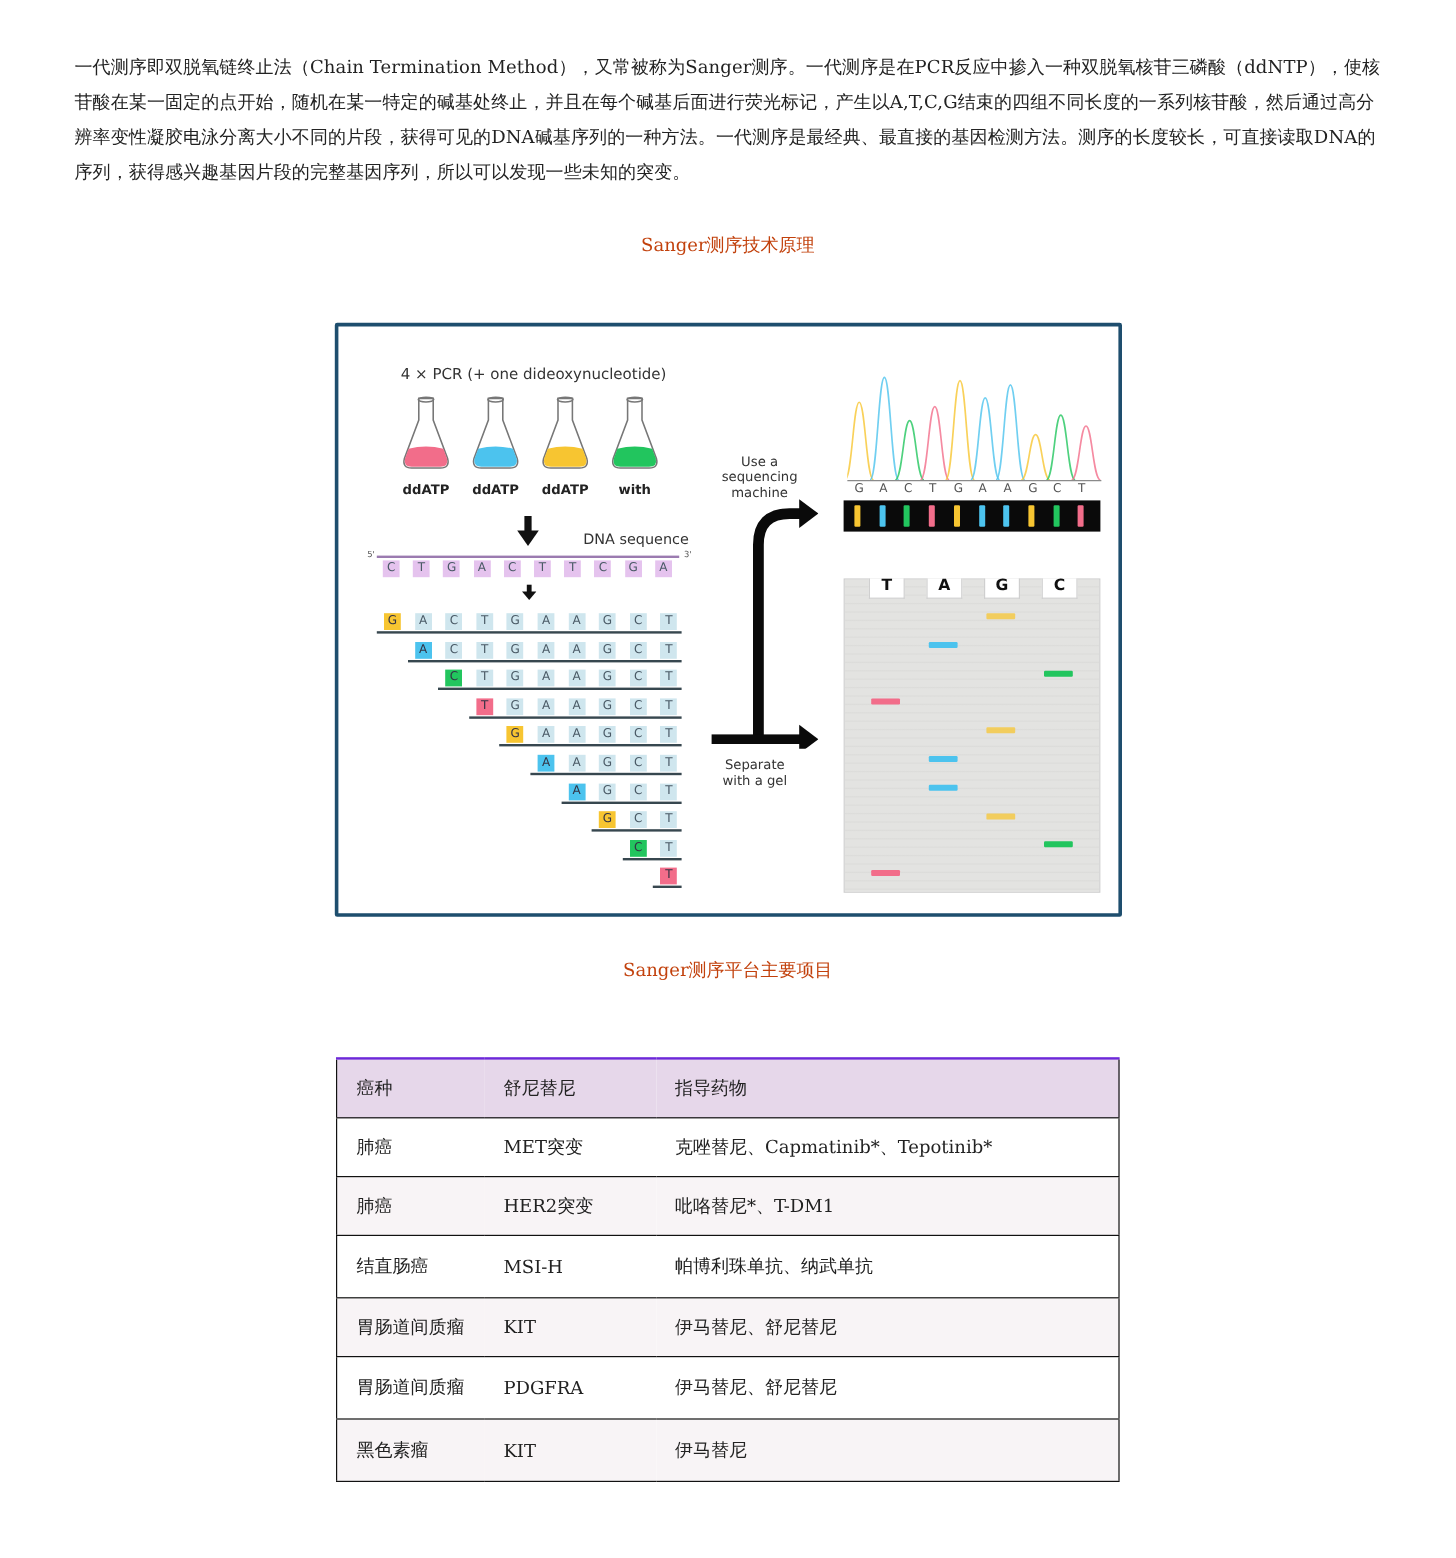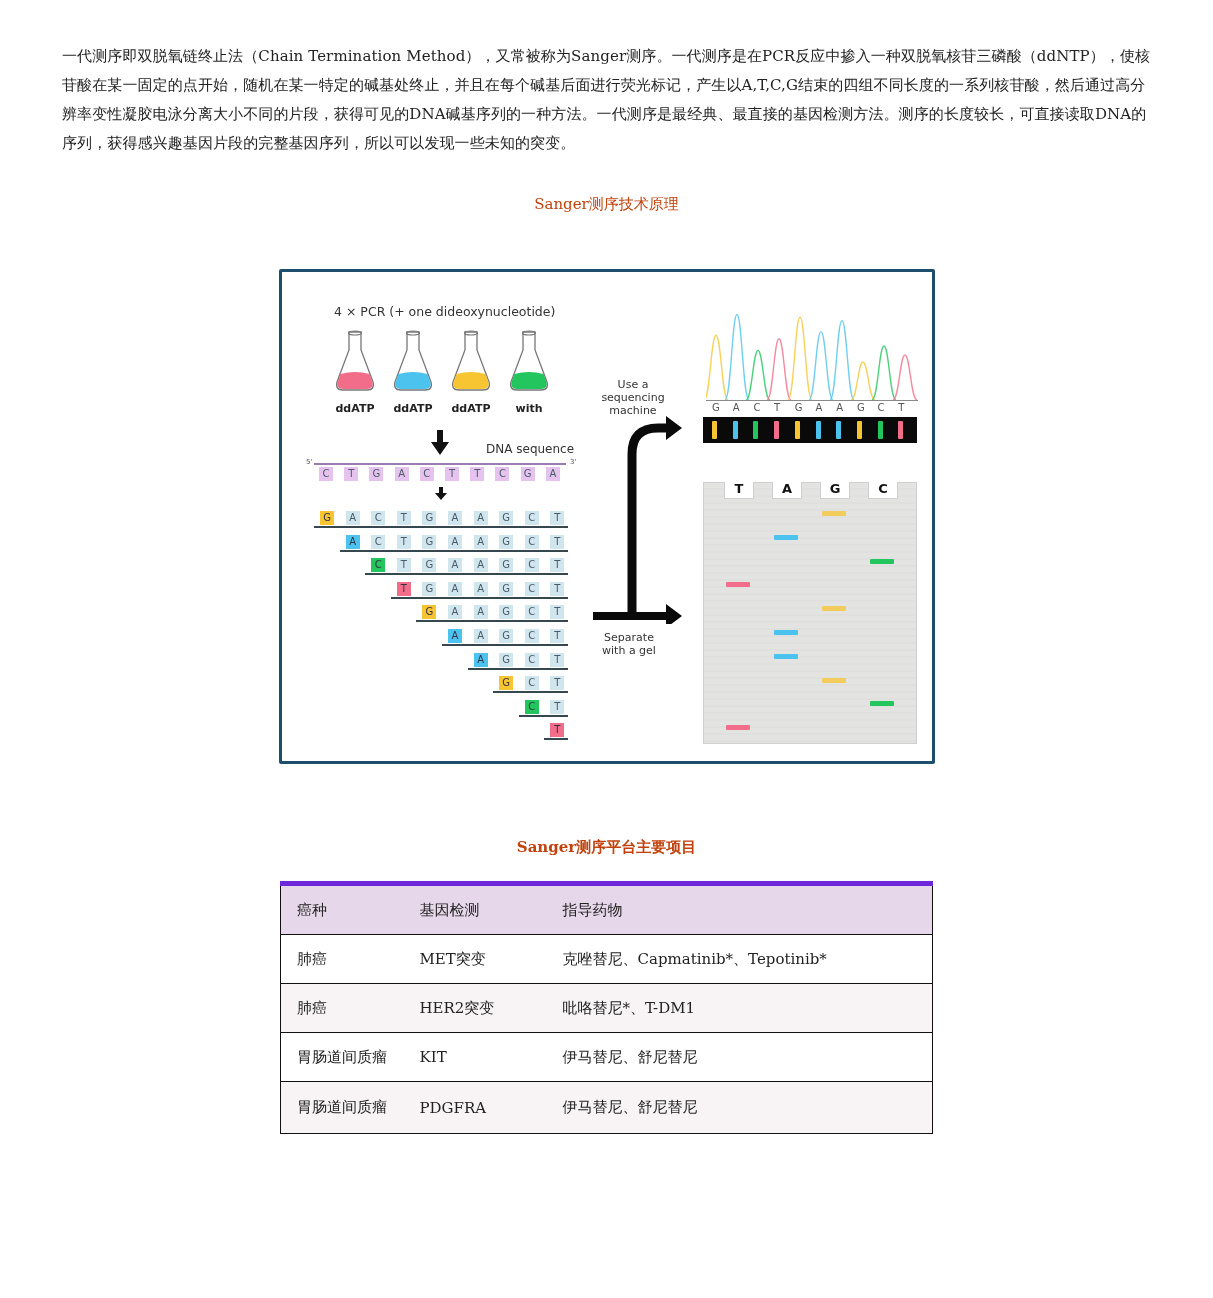--- a/index.html
+++ b/index.html
@@ -57,21 +57,21 @@
   .band { position: absolute; width: 24px; height: 5px; border-radius: 1px; }
   .arrow-text { position: absolute; font-size: 11px; color: #333; text-align: center; line-height: 13px; }
   table.proj {
     position: absolute; left: 280px; top: 881px; width: 653px;
     border-collapse: collapse; font-size: 15px; color: #222;
   }
   table.proj td, table.proj th {
     border-top: 1px solid #111; border-bottom: 1px solid #111;
     text-align: left; padding: 0 0 0 16px; font-weight: normal; height: 48px;
   }
-  table.proj tr:first-child th { border-top: 5px solid #6d28d9; margin-top: 20px; }
+  table.proj tr:first-child th { border-top: 2px solid #6d28d9; margin-top: 20px; }
   table.proj { border-left: 1px solid #111; border-right: 1px solid #111; }
   table.proj thead tr { background: #e6d7ea; }
   table.proj tbody tr:nth-child(odd) { background: #ffffff; }
   table.proj tbody tr:nth-child(even) { background: #f8f4f6; }
   table.proj col.c1 { width: 123px; }
   table.proj col.c2 { width: 143px; }
 </style>
 </head>
 <body>
 
@@ -263,50 +263,60 @@
       <div class="band" style="left: 22px; top: 99.4px; background: rgb(242, 109, 138);"></div>
       <div class="band" style="left: 118px; top: 123.2px; background: rgb(247, 197, 49); opacity: 0.75;"></div>
       <div class="band" style="left: 70px; top: 147px; background: rgb(76, 195, 238);"></div>
       <div class="band" style="left: 70px; top: 170.8px; background: rgb(76, 195, 238);"></div>
       <div class="band" style="left: 118px; top: 194.6px; background: rgb(247, 197, 49); opacity: 0.75;"></div>
       <div class="band" style="left: 166px; top: 218.4px; background: rgb(34, 197, 94);"></div>
       <div class="band" style="left: 22px; top: 242.2px; background: rgb(242, 109, 138);"></div>
     </div>
 </div>
 
-<div class="caption" style="top:838px;font-weight:bold;">Sanger测序平台主要项目</div>
+<div class="caption" style="top:799px;">Sanger测序平台主要项目</div>
 
 <table class="proj">
   <colgroup>
       <col class="c1">
       <col class="c2">
       <col>
     </colgroup>
   <thead>
     <tr>
       <th>癌种</th>
-      <th>基因检测</th>
+      <th>舒尼替尼</th>
       <th>指导药物</th>
     </tr>
   </thead>
   <tbody>
     <tr>
         <td>肺癌</td>
         <td>MET突变</td>
         <td>克唑替尼、Capmatinib*、Tepotinib*</td>
       </tr>
     <tr>
         <td>肺癌</td>
         <td>HER2突变</td>
         <td>吡咯替尼*、T-DM1</td>
       </tr>
+    <tr style="height:52px">
+        <td>结直肠癌</td>
+        <td>MSI-H</td>
+        <td>帕博利珠单抗、纳武单抗</td>
+      </tr>
     <tr>
         <td>胃肠道间质瘤</td>
         <td>KIT</td>
         <td>伊马替尼、舒尼替尼</td>
       </tr>
     <tr style="height:52px">
         <td>胃肠道间质瘤</td>
         <td>PDGFRA</td>
         <td>伊马替尼、舒尼替尼</td>
       </tr>
+    <tr style="height:52px">
+        <td>黑色素瘤</td>
+        <td>KIT</td>
+        <td>伊马替尼</td>
+      </tr>
   </tbody>
 </table>
 
 </body></html>

